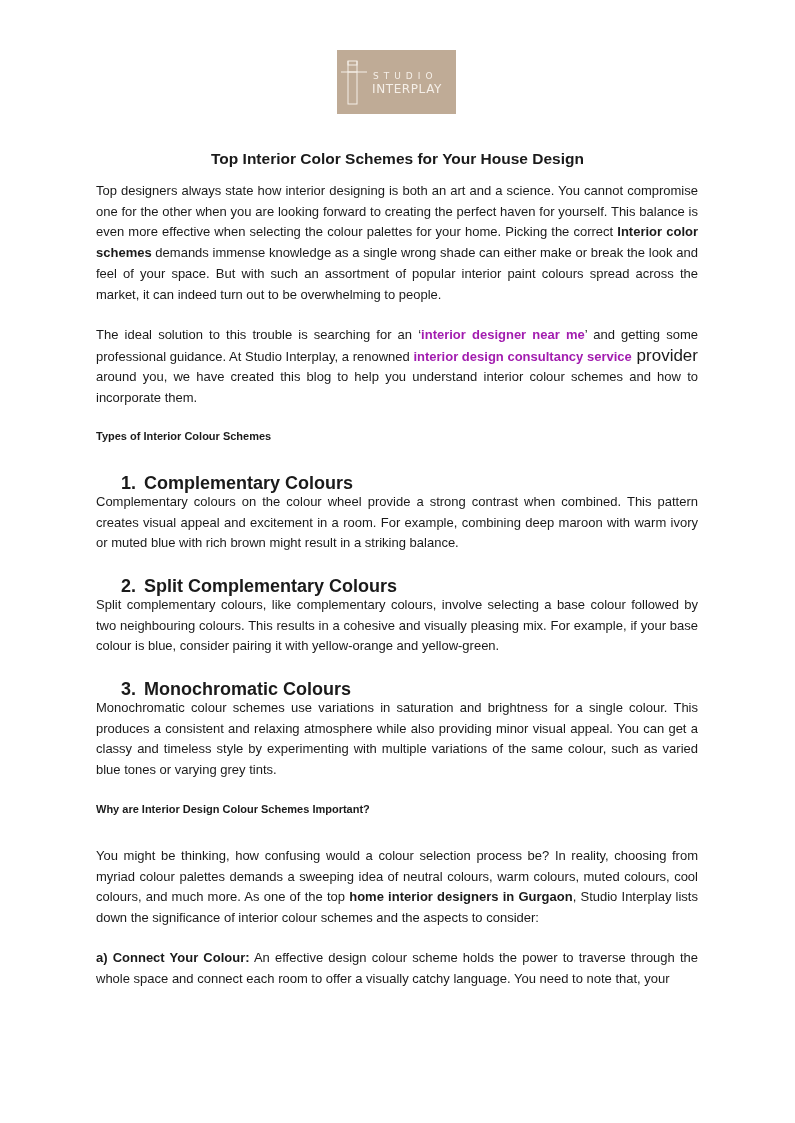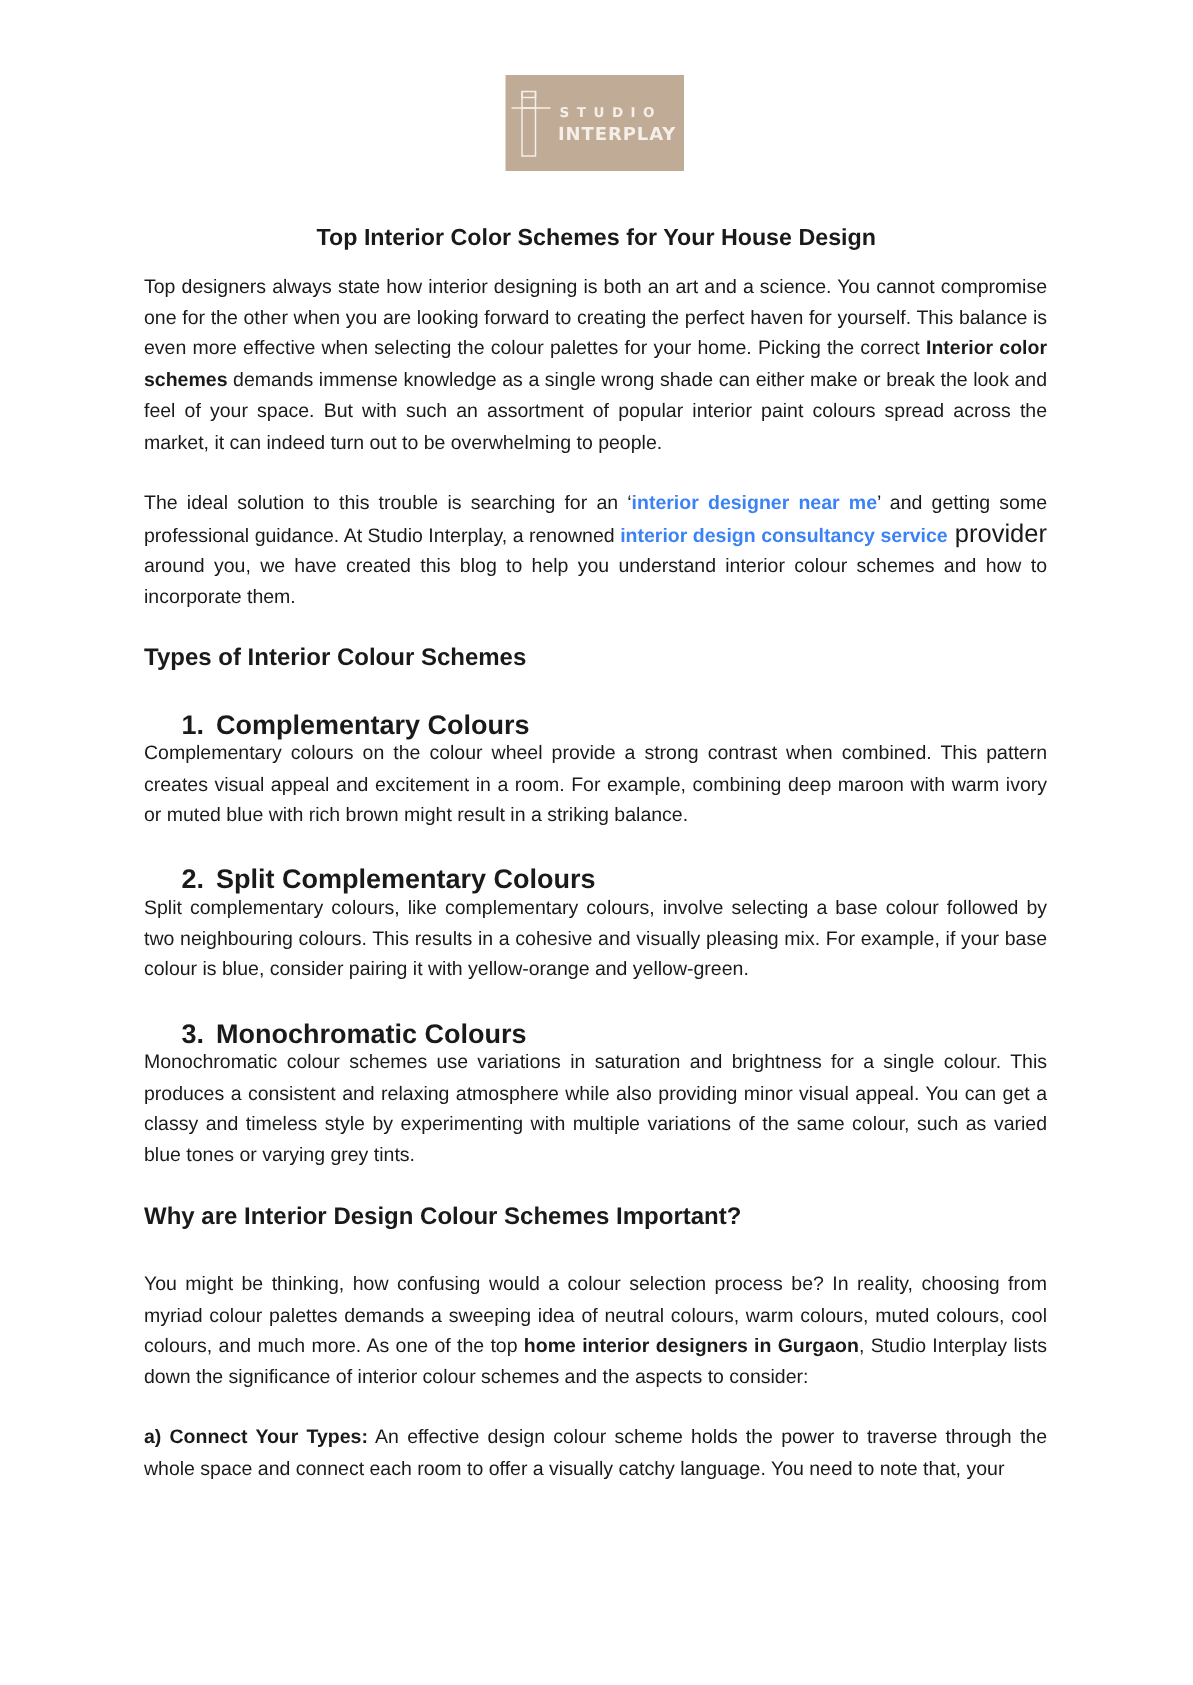--- a/index.html
+++ b/index.html
@@ -2,43 +2,43 @@
 <html><head>
   <meta charset="utf-8">
   <style>
     html, body { margin: 0; padding: 0; background: #ffffff; }
     body {
       width: 795px; height: 1123px; position: relative; overflow: hidden;
       font-family: "Liberation Sans", sans-serif; color: #1a1a1a;
     }
     .logo {
       position: absolute; left: 337px; top: 50px; width: 119px; height: 64px;
-      background: #bfab96; box-sizing: border-box; font-weight: bold;
+      background: #bfab96; box-sizing: border-box;
     }
     .logo svg { position: absolute; left: 0; top: 0; }
     .logo .l1, .logo .l2 {
       position: absolute; color: #f5efe8; font-family: "DejaVu Sans", sans-serif;
       white-space: nowrap;
     }
     .logo .l1 { left: 36px; top: 21px; font-size: 9px; letter-spacing: 5px; }
     .logo .l2 { left: 35px; top: 32px; font-size: 12px; letter-spacing: 0.6px; text-align: right; }
     .page-title {
       position: absolute; left: 0; width: 795px; top: 150px; text-align: center;
       font-weight: bold; font-size: 15.5px; margin: 0;
     }
     .para {
       position: absolute; left: 96px; width: 602px; margin: 0;
       font-size: 13px; line-height: 20.7px; text-align: justify;
       text-align-last: left;
     }
     .para b { font-weight: bold; }
-    .link { color: #3b82f6; font-weight: bold; }
+    .link { color: #a21caf; font-weight: bold; }
     .small { font-size: 17px; }
     .h2 {
-      position: absolute; left: 96px; margin: 0; font-weight: bold; font-size: 16px;
+      position: absolute; left: 96px; margin: 0; font-weight: bold; font-size: 11px;
     }
     .h3 {
       position: absolute; left: 121px; margin: 0; font-weight: bold; font-size: 18px;
     }
     .h3 .num { display: inline-block; width: 23px; }
   </style>
 </head>
 <body>
 
 <div class="logo">
@@ -69,13 +69,13 @@
 <h3 class="h3" style="top:576px"><span class="num">2.</span><span>Split Complementary Colours</span></h3>
 <p class="para" style="top:595px">Split complementary colours, like complementary colours, involve selecting a base colour followed by two neighbouring colours. This results in a cohesive and visually pleasing mix. For example, if your base colour is blue, consider pairing it with yellow-orange and yellow-green.</p>
 
 <h3 class="h3" style="top:679px"><span class="num">3.</span><span>Monochromatic Colours</span></h3>
 <p class="para" style="top:698px">Monochromatic colour schemes use variations in saturation and brightness for a single colour. This produces a consistent and relaxing atmosphere while also providing minor visual appeal. You can get a classy and timeless style by experimenting with multiple variations of the same colour, such as varied blue tones or varying grey tints.</p>
 
 <h2 class="h2" style="top:803px">Why are Interior Design Colour Schemes Important?</h2>
 
 <p class="para" style="top:846px"><span>You might be thinking, how confusing would a colour selection process be? In reality, choosing from myriad colour palettes demands a sweeping idea of neutral colours, warm colours, muted colours, cool colours, and much more. As one of the top </span><b>home interior designers in Gurgaon</b><span>, Studio Interplay lists down the significance of interior colour schemes and the aspects to consider:</span></p>
 
-<p class="para" style="top:948px"><b>a) Connect Your Types:</b><span> An effective design colour scheme holds the power to traverse through the whole space and connect each room to offer a visually catchy language. You need to note that, your</span></p>
+<p class="para" style="top:948px"><b>a) Connect Your Colour:</b><span> An effective design colour scheme holds the power to traverse through the whole space and connect each room to offer a visually catchy language. You need to note that, your</span></p>
 
 </body></html>

